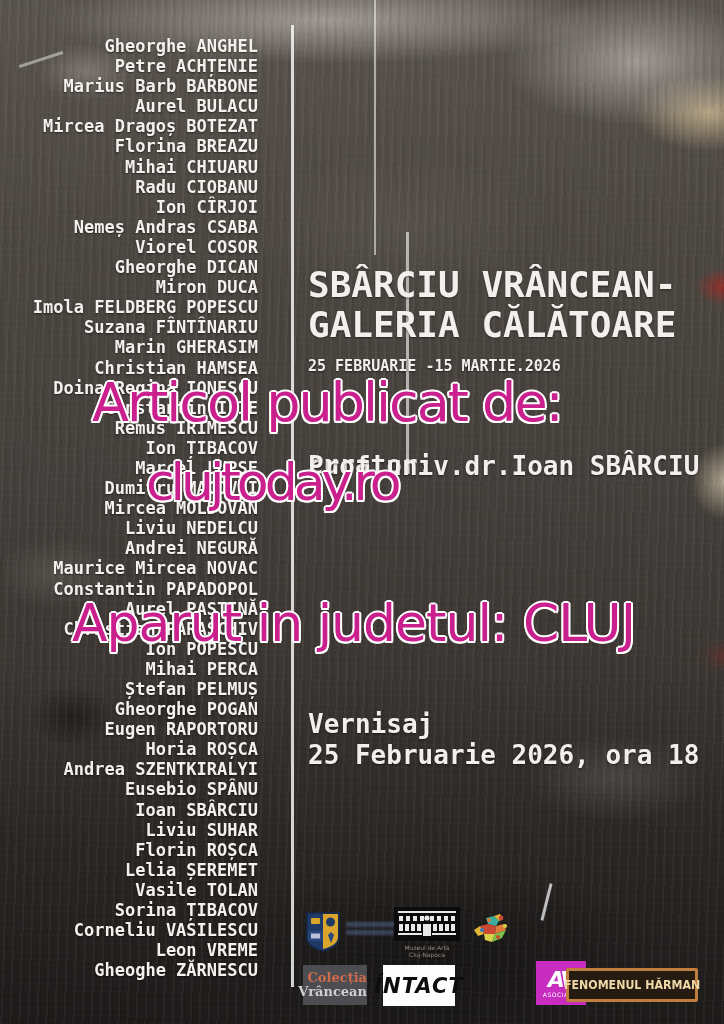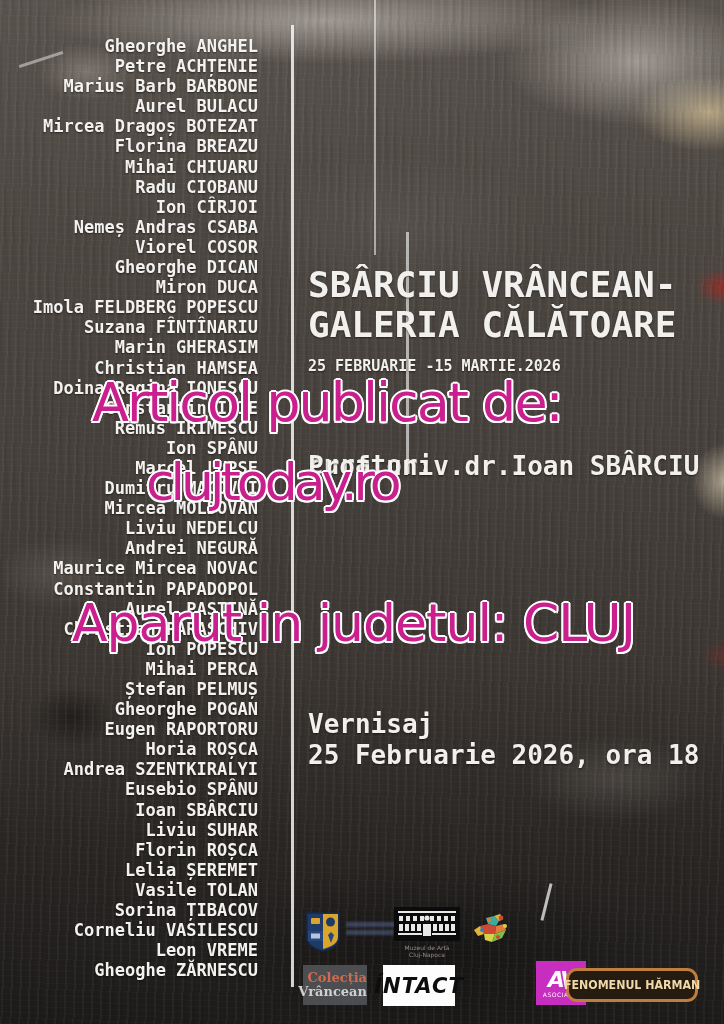--- a/index.html
+++ b/index.html
@@ -68,21 +68,21 @@
     display:flex;flex-direction:column;justify-content:center;align-items:flex-end;
     font-family:"DejaVu Serif",serif;font-weight:700;font-size:13px;line-height:14px;}
   #colectia .l1{color:#cf6b4c;}
   #colectia .l2{color:#cfcfd2;}
   #intact{left:383px;top:70px;width:72px;height:41px;background:#fdfdfd;display:flex;align-items:center;justify-content:center;
     font-family:"DejaVu Sans",sans-serif;font-style:italic;font-weight:700;font-size:21px;color:#0d0d0d;letter-spacing:1px;}
   #av{left:508px;top:66px;width:50px;height:44px;background:#c72ec0;display:flex;flex-direction:column;align-items:center;justify-content:center;
     font-family:"DejaVu Sans",sans-serif;color:#fff;margin-left:28px;}
   #av .big{font-weight:700;font-size:22px;line-height:22px;letter-spacing:-3px;font-style:italic;}
   #av .sub{font-size:6px;letter-spacing:.5px;}
-  #fenomenul{left:566px;top:73px;width:126px;height:28px;background:#261b11;border:3px solid #bf7e3e;border-radius:11px;
+  #fenomenul{left:566px;top:73px;width:126px;height:28px;background:#261b11;border:3px solid #bf7e3e;border-radius:2px;
     display:flex;align-items:center;justify-content:center;font-family:"DejaVu Sans",sans-serif;font-weight:700;
     font-size:12px;color:#efd9a8;white-space:nowrap;transform-origin:left center;}
   #fenomenul span{transform:scaleX(.92);display:inline-block;}
 </style>
 </head>
 <body>
 
 <div id="poster">
 
   <div class="layer" id="patches"></div>
@@ -108,21 +108,21 @@
       <div>Viorel COSOR</div>
       <div>Gheorghe DICAN</div>
       <div>Miron DUCA</div>
       <div>Imola FELDBERG POPESCU</div>
       <div>Suzana FÎNTÎNARIU</div>
       <div>Marin GHERASIM</div>
       <div>Christian HAMSEA</div>
       <div>Doina Regina IONESCU</div>
       <div>Constantin ILIE</div>
       <div>Remus IRIMESCU</div>
-      <div>Ion SPÂNU</div>
+      <div>Ion ȚIBACOV</div>
       <div>Marcel LUPSE</div>
       <div>Dumitru MACOVEI</div>
       <div>Mircea MOLDOVAN</div>
       <div>Liviu NEDELCU</div>
       <div>Andrei NEGURĂ</div>
       <div>Maurice Mircea NOVAC</div>
       <div>Constantin PAPADOPOL</div>
       <div>Aurel PAȘTINĂ</div>
       <div>Christian PARASCHIV</div>
       <div>Ion POPESCU</div>

